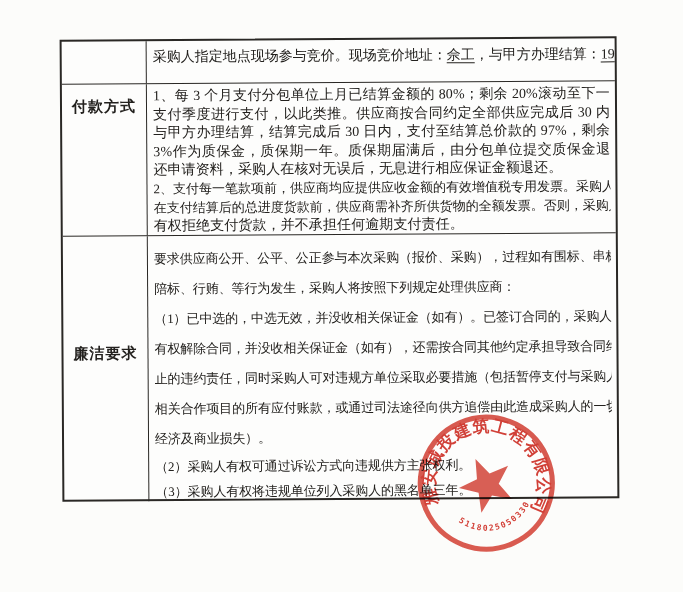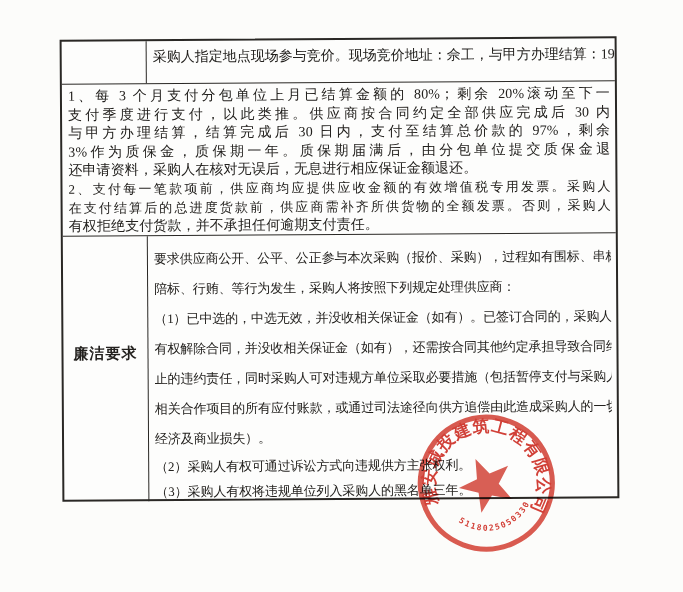--- a/index.html
+++ b/index.html
@@ -48,40 +48,41 @@
     white-space:nowrap;
     text-align:justify;
     text-align-last:justify;
     overflow:hidden;
   }
   .row-2 .tline{font-size:14px;line-height:18.6px;letter-spacing:0.1px;}
   .row-2 .tline.small{font-size:13px;letter-spacing:0;}
   .row-3 .tline{font-size:13px;line-height:30px;letter-spacing:-0.1px;}
   .row-3 .tline.tight{line-height:25px;}
   .tline.pl{text-align-last:left;}
-  .u{text-underline-offset:3px;}
+  .u{text-decoration:underline;text-underline-offset:3px;}
   .seal{
     position:absolute;left:411px;top:410px;
     width:148px;height:148px;
     mix-blend-mode:multiply;
     opacity:0.92;
   }
 </style>
 </head>
 <body>
 
 <div class="page">
   <div class="doc-table">
 
     <div class="t-row row-1">
       <div class="cell-label"></div>
       <div class="cell-content"><span>采购人指定地点现场参与竞价。现场竞价地址：</span><span class="u">佘工</span><span>，与甲方办理结算：</span><span class="u">191 3049 0043</span></div>
     </div>
 
     <div class="t-row row-2">
+      <div class="cell-label">付款方式</div>
       <div class="cell-content">
         <div class="tline">1、每 3 个月支付分包单位上月已结算金额的 80%；剩余 20%滚动至下一</div>
         <div class="tline">支付季度进行支付，以此类推。供应商按合同约定全部供应完成后 30 内</div>
         <div class="tline">与甲方办理结算，结算完成后 30 日内，支付至结算总价款的 97%，剩余</div>
         <div class="tline">3%作为质保金，质保期一年。质保期届满后，由分包单位提交质保金退</div>
         <div class="tline pl">还申请资料，采购人在核对无误后，无息进行相应保证金额退还。</div>
         <div class="tline small">2、支付每一笔款项前，供应商均应提供应收金额的有效增值税专用发票。采购人</div>
         <div class="tline small">在支付结算后的总进度货款前，供应商需补齐所供货物的全额发票。否则，采购人</div>
         <div class="tline pl">有权拒绝支付货款，并不承担任何逾期支付责任。</div>
       </div>

